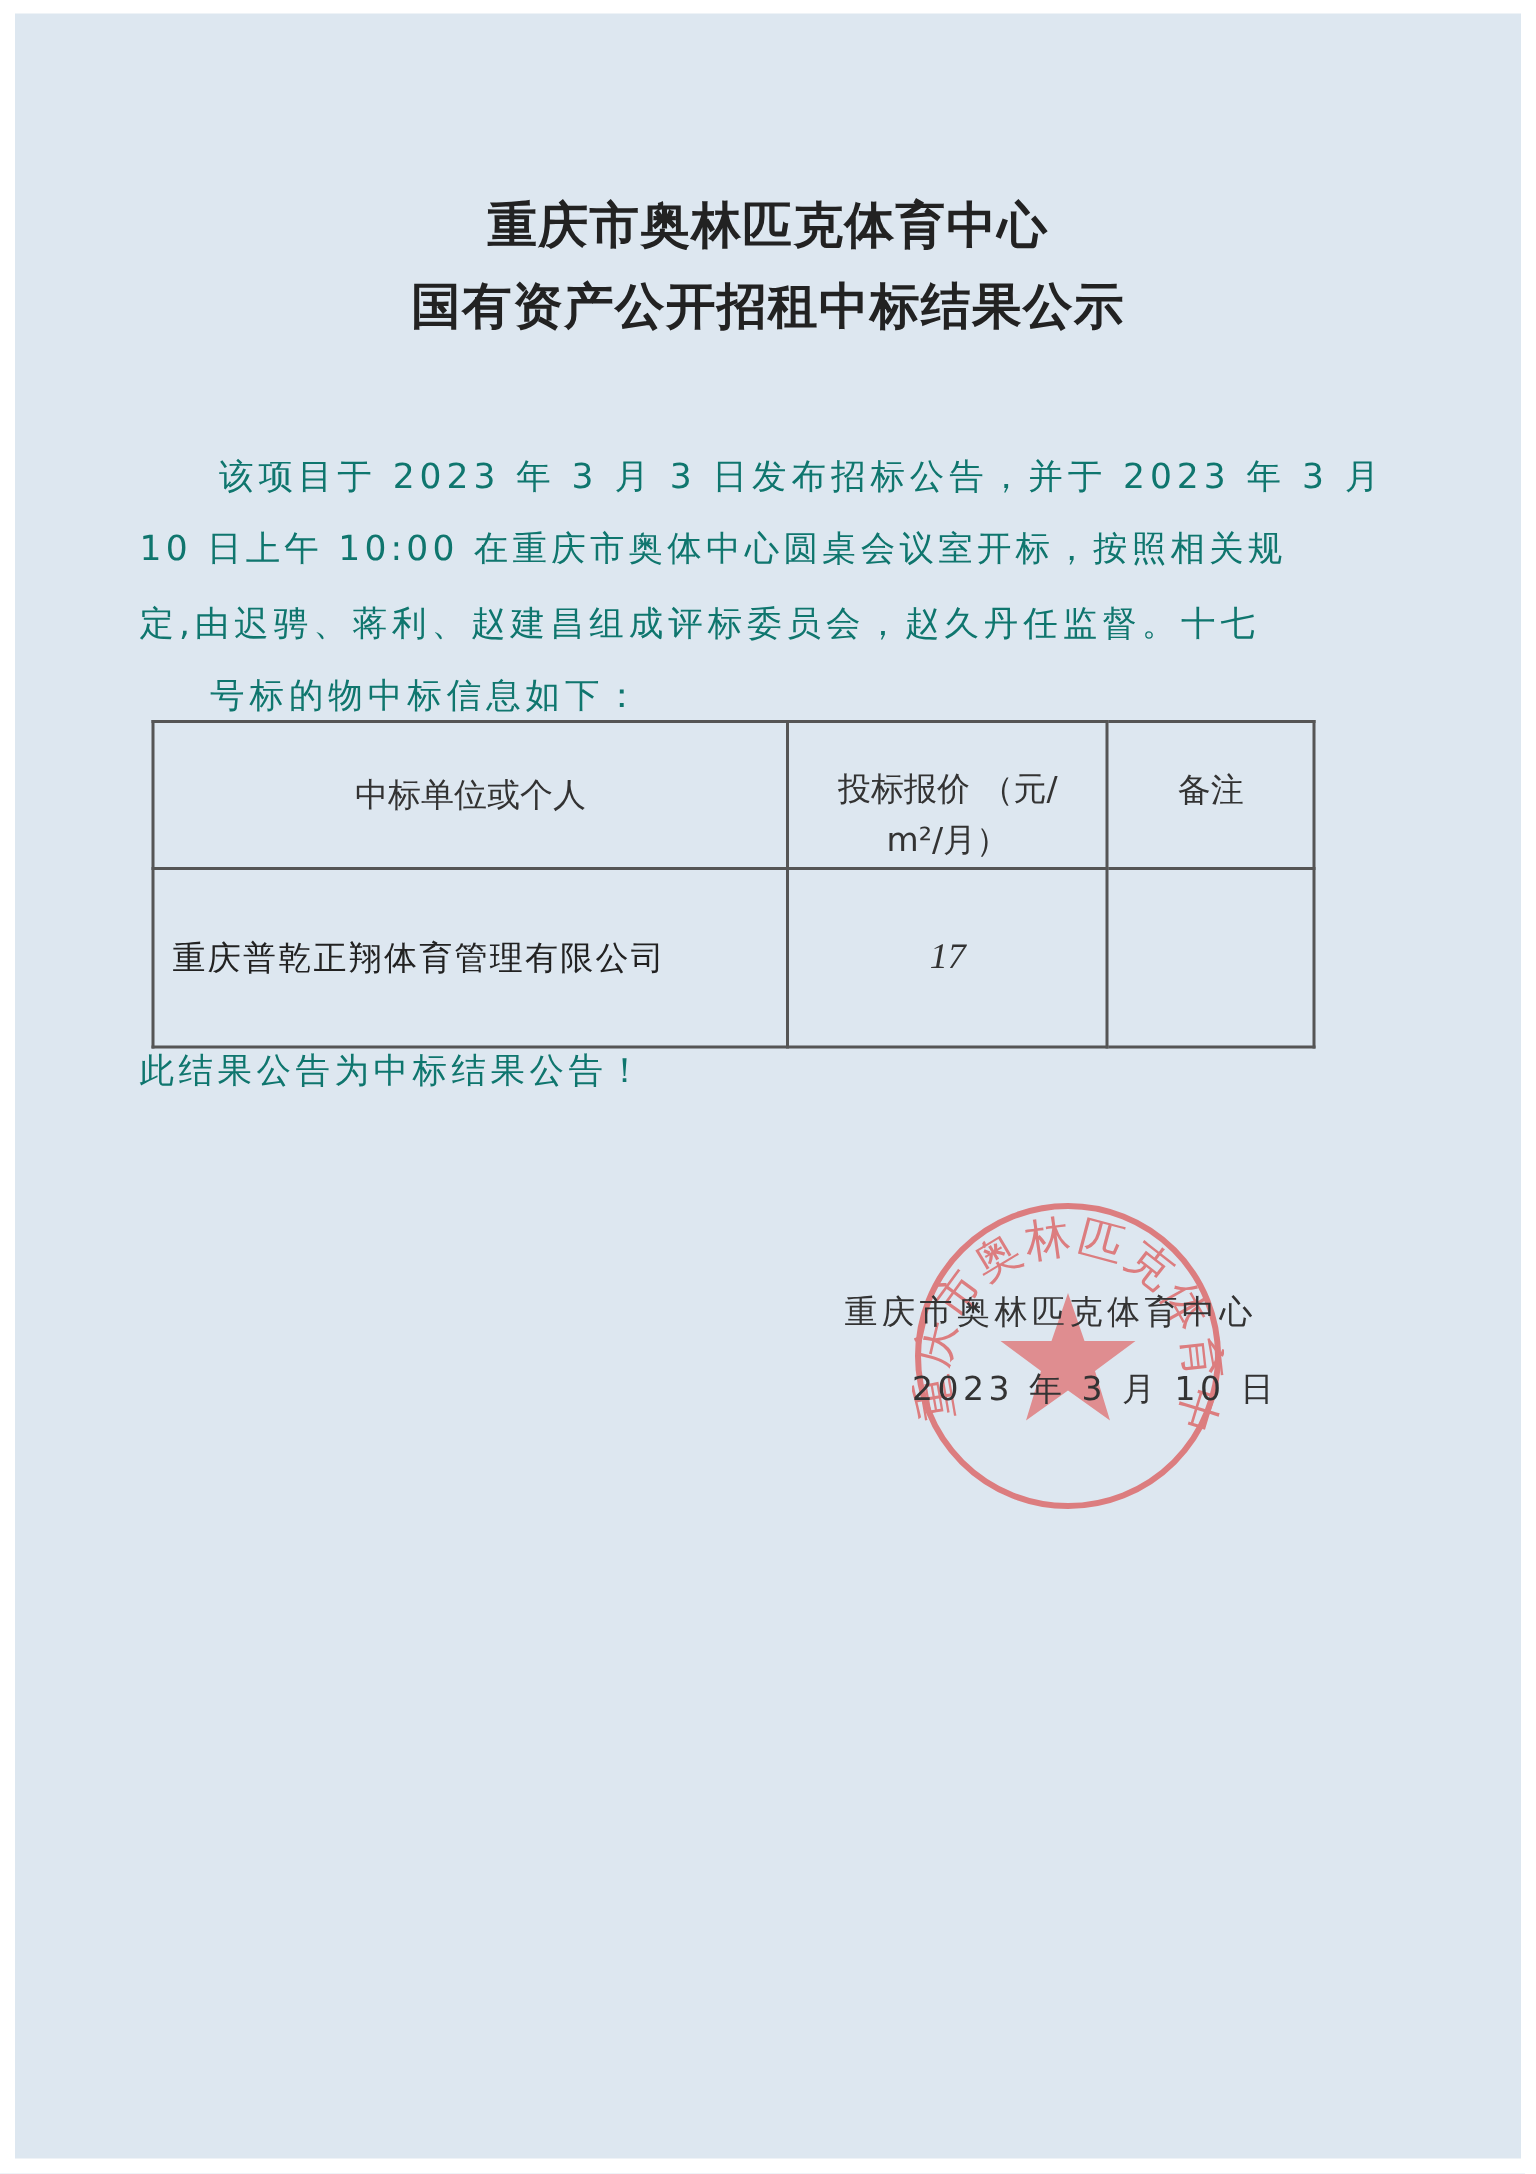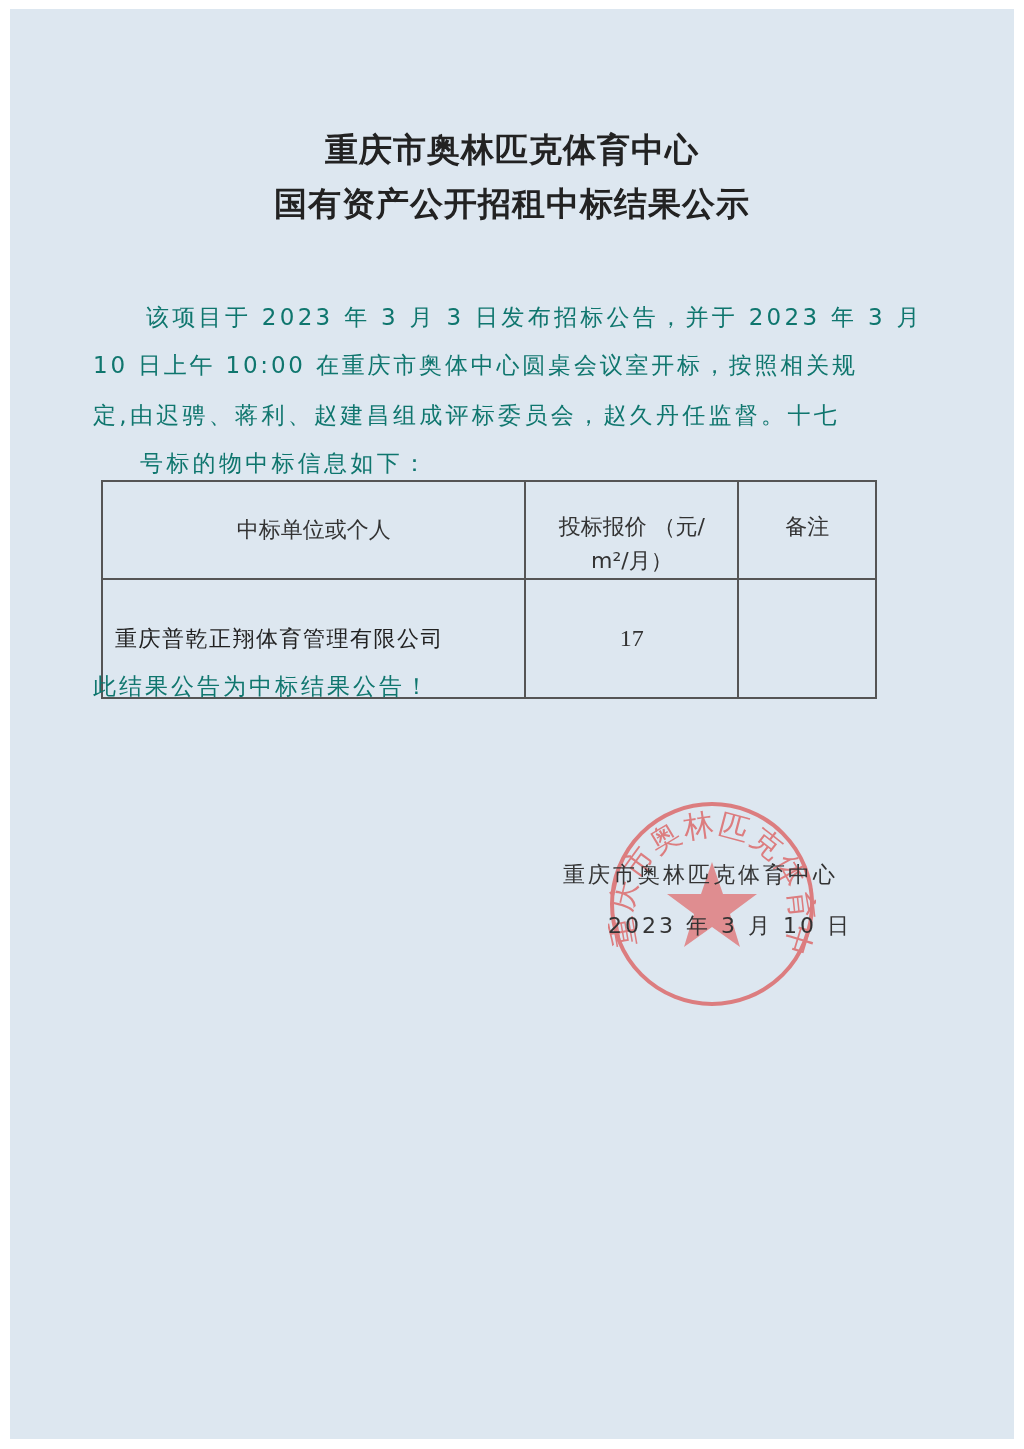--- a/index.html
+++ b/index.html
@@ -56,22 +56,22 @@
     padding: 0;
   }
   .c1 { width: 426px; }
   .c2 { width: 213px; border-radius: 12px; }
   .c3 { width: 137px; }
   .hrow { height: 80px; margin-top: 48px; }
   .drow { height: 119px; }
   .th-price { line-height: 34px; vertical-align: top; padding-top: 28px !important; }
   .th-note { vertical-align: top; padding-top: 30px !important; }
   .company { font-weight: bold; text-align: left !important; padding-left: 12px !important; letter-spacing: 1.5px; color: #222;}
-  .price { font-family: "Liberation Serif", serif; font-size: 24px !important; }
-  .closing { left: 93px; top: 671px; letter-spacing: 3px; }
+  .price { font-family: "Liberation Serif", serif; font-size: 24px !important; font-style: italic; }
+  .closing { left: 93px; top: 698px; letter-spacing: 3px; }
   .sig {
     position: absolute;
     font-family: "DejaVu Sans", sans-serif;
     font-size: 22px;
     color: #333;
     white-space: nowrap;
     letter-spacing: 3px;
   }
   .sig-org { left: 563px; top: 860px; }
   .sig-date { left: 608px; top: 911px; }

